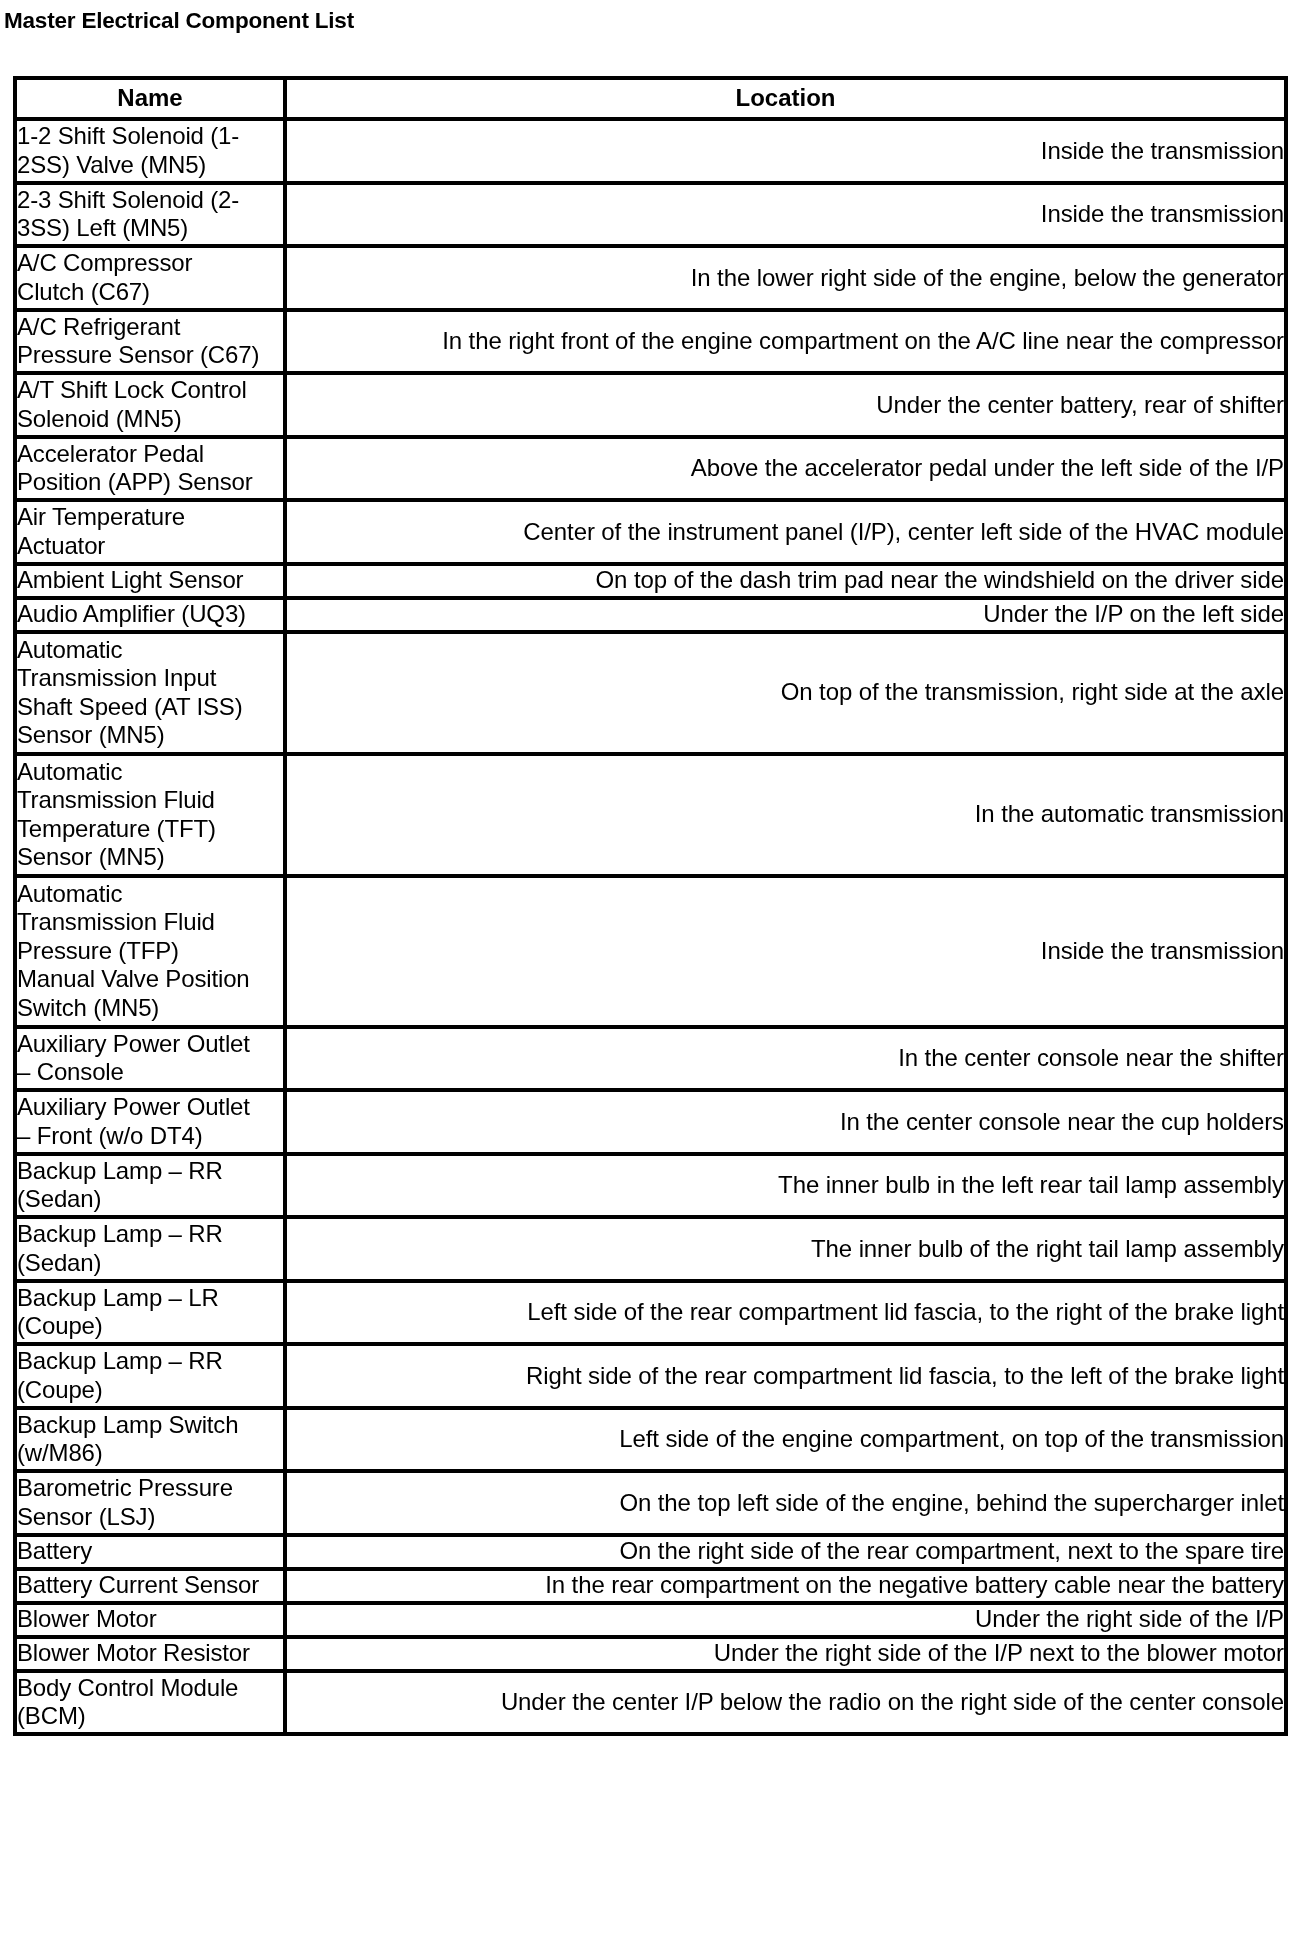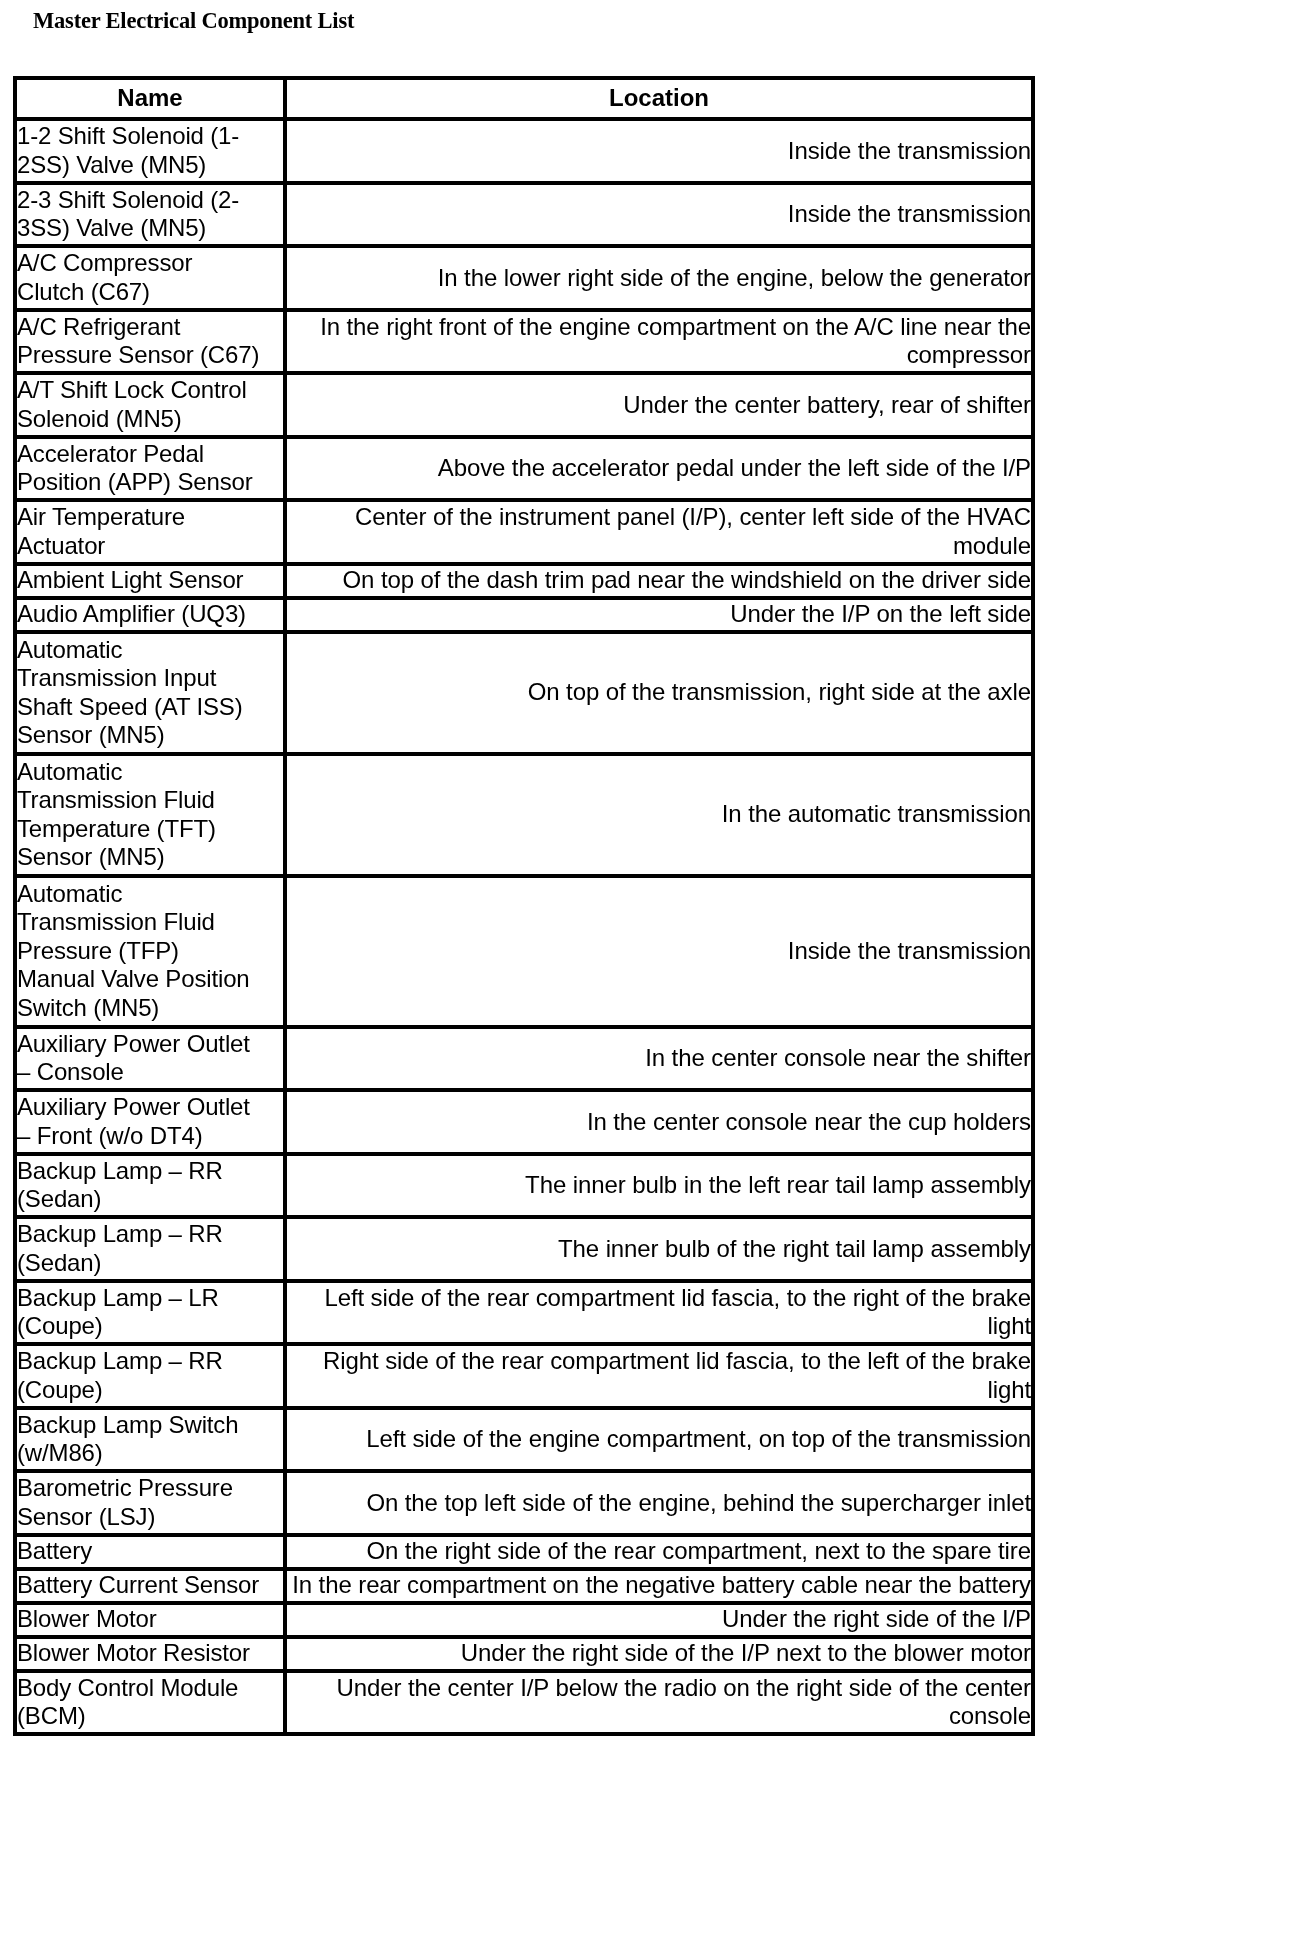--- a/index.html
+++ b/index.html
@@ -1,26 +1,26 @@
 <!DOCTYPE html>
 <html><head>
 <meta charset="utf-8">
 <style>
   html, body { margin: 0; padding: 0; background: #ffffff; }
   body {
     width: 1312px; height: 1936px; position: relative; overflow: hidden;
     font-family: "Liberation Sans", sans-serif; color: #000000;
   }
   .title {
-    position: absolute; left: 33px; top: 8px;
-    font-size: 22.5px; font-weight: bold; letter-spacing: -0.2px; font-family: Liberation Serif, serif;
+    position: absolute; left: 4px; top: 8px;
+    font-size: 22.5px; font-weight: bold; letter-spacing: -0.2px;
   }
   table.components {
     position: absolute; left: 13px; top: 76px;
-    width: 1022px;
+    width: 1275px;
     border-collapse: collapse;
     table-layout: fixed;
   }
   table.components th, table.components td {
     border: 4.5px solid #000000;
     padding: 0;
     font-size: 24px;
     line-height: 28.5px;
     vertical-align: middle;
   }
@@ -55,21 +55,21 @@
       <tr class="h2">
         <td class="name">
           <div>1-2 Shift Solenoid (1-</div>
           <div>2SS) Valve (MN5)</div>
         </td>
         <td class="loc">Inside the transmission</td>
       </tr>
       <tr class="h2">
         <td class="name">
           <div>2-3 Shift Solenoid (2-</div>
-          <div>3SS) Valve (MN5)</div>
+          <div>3SS) Left (MN5)</div>
         </td>
         <td class="loc">Inside the transmission</td>
       </tr>
       <tr class="h2">
         <td class="name">
           <div>A/C Compressor</div>
           <div>Clutch (C67)</div>
         </td>
         <td class="loc">In the lower right side of the engine, below the generator</td>
       </tr>

